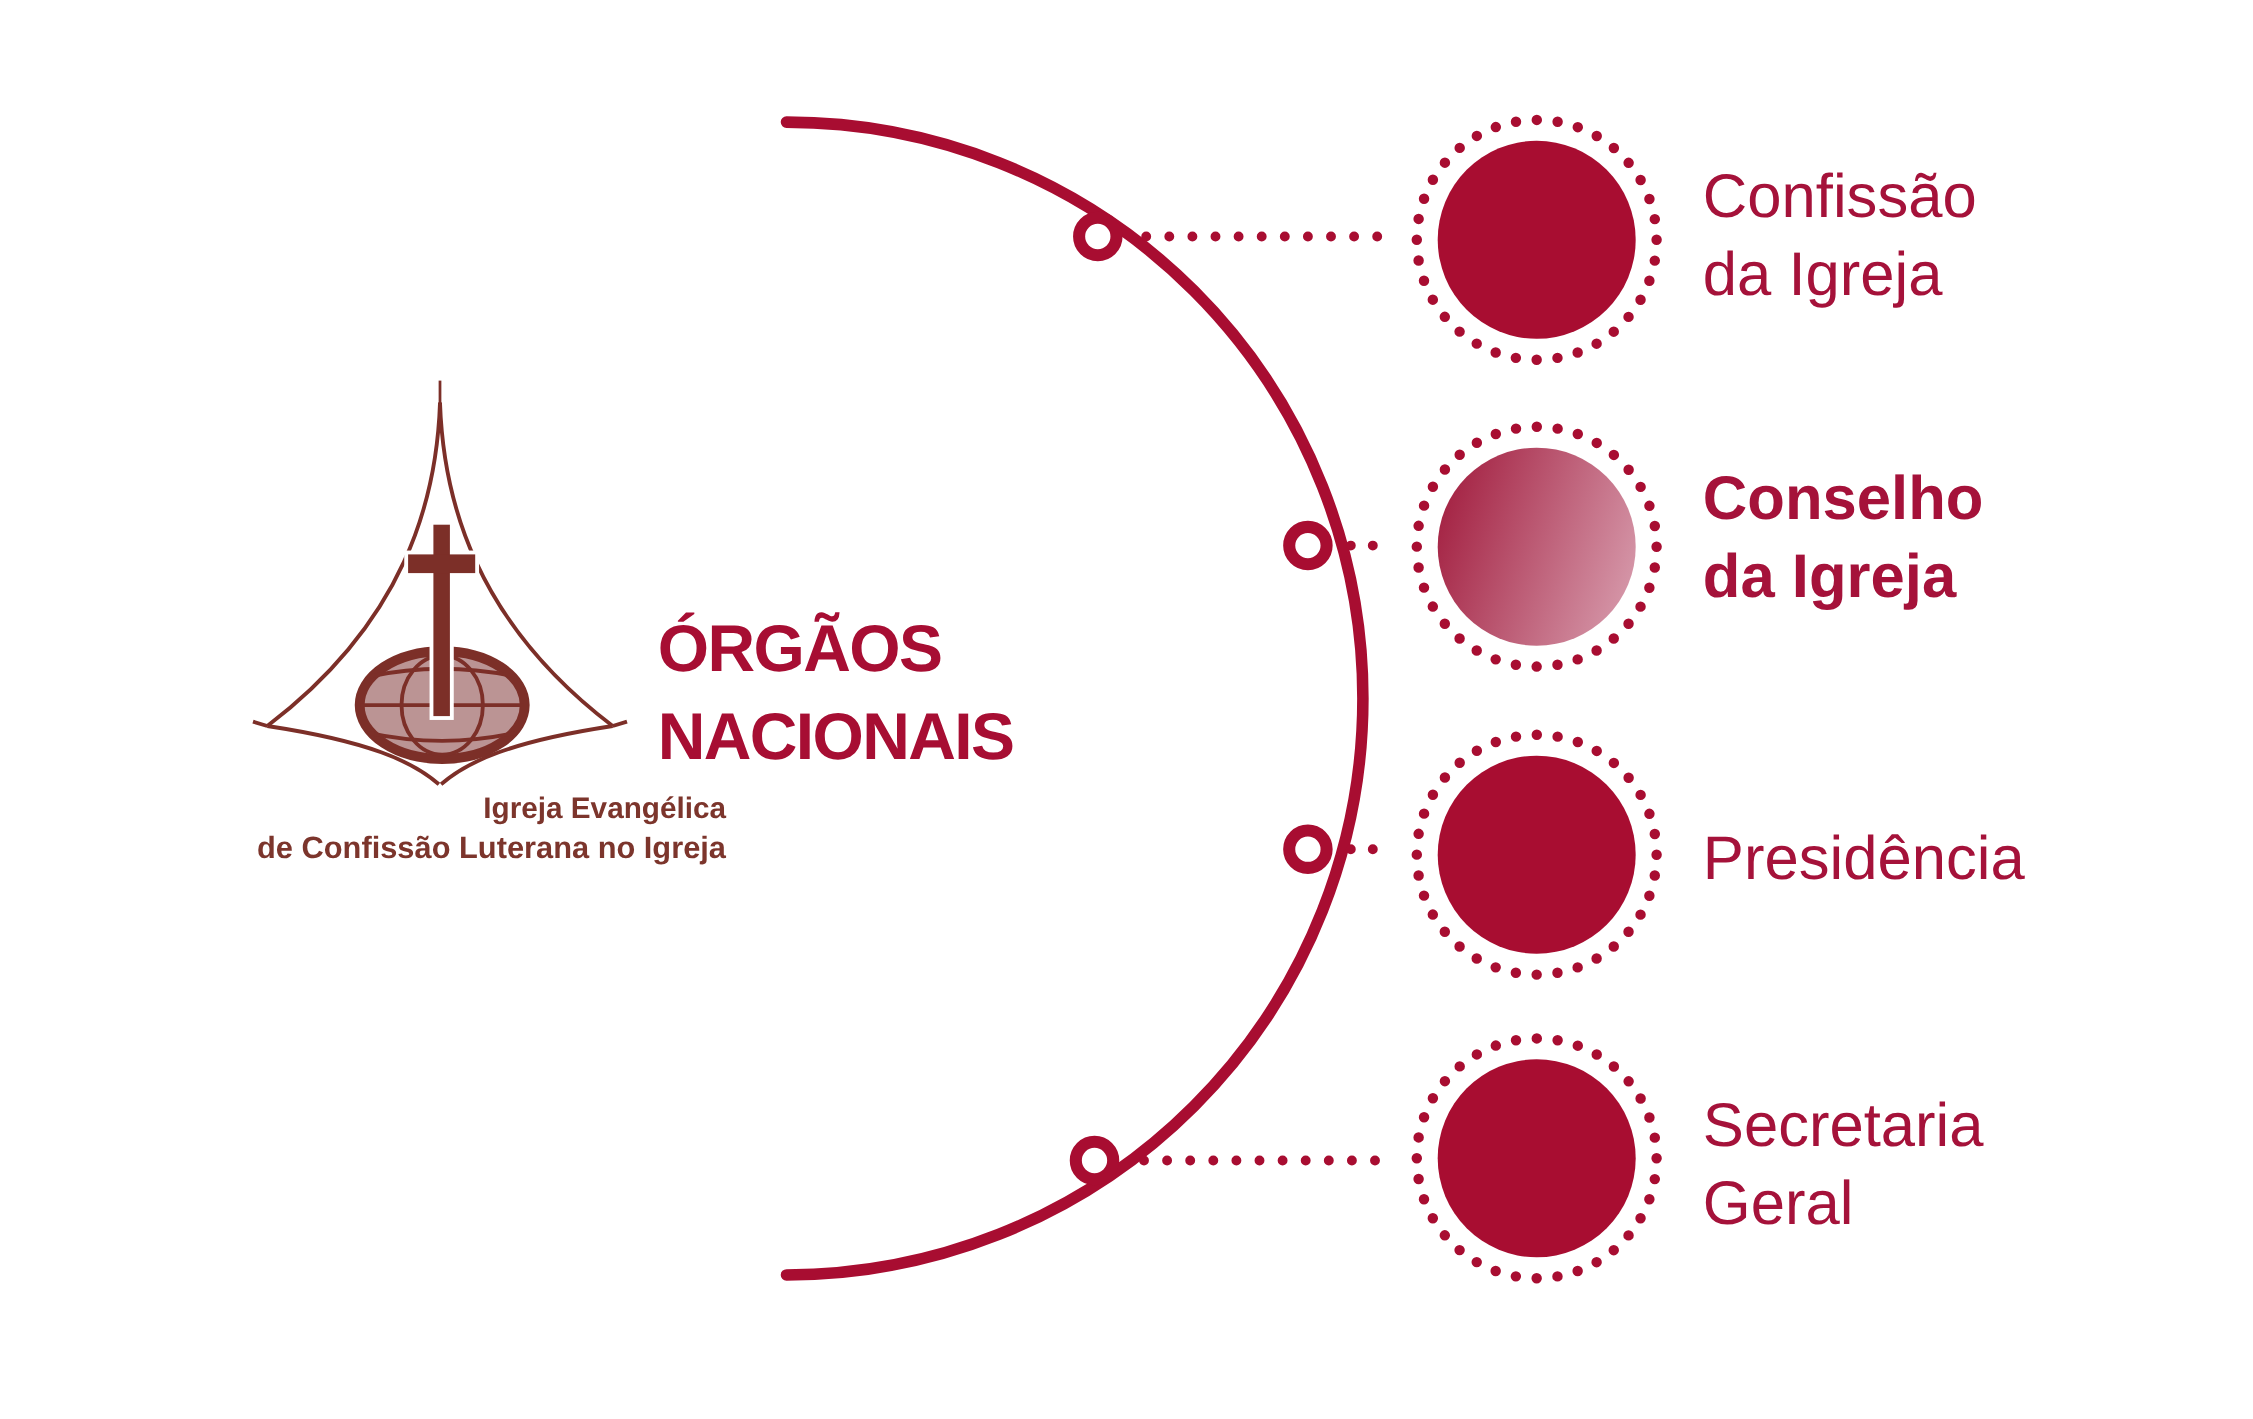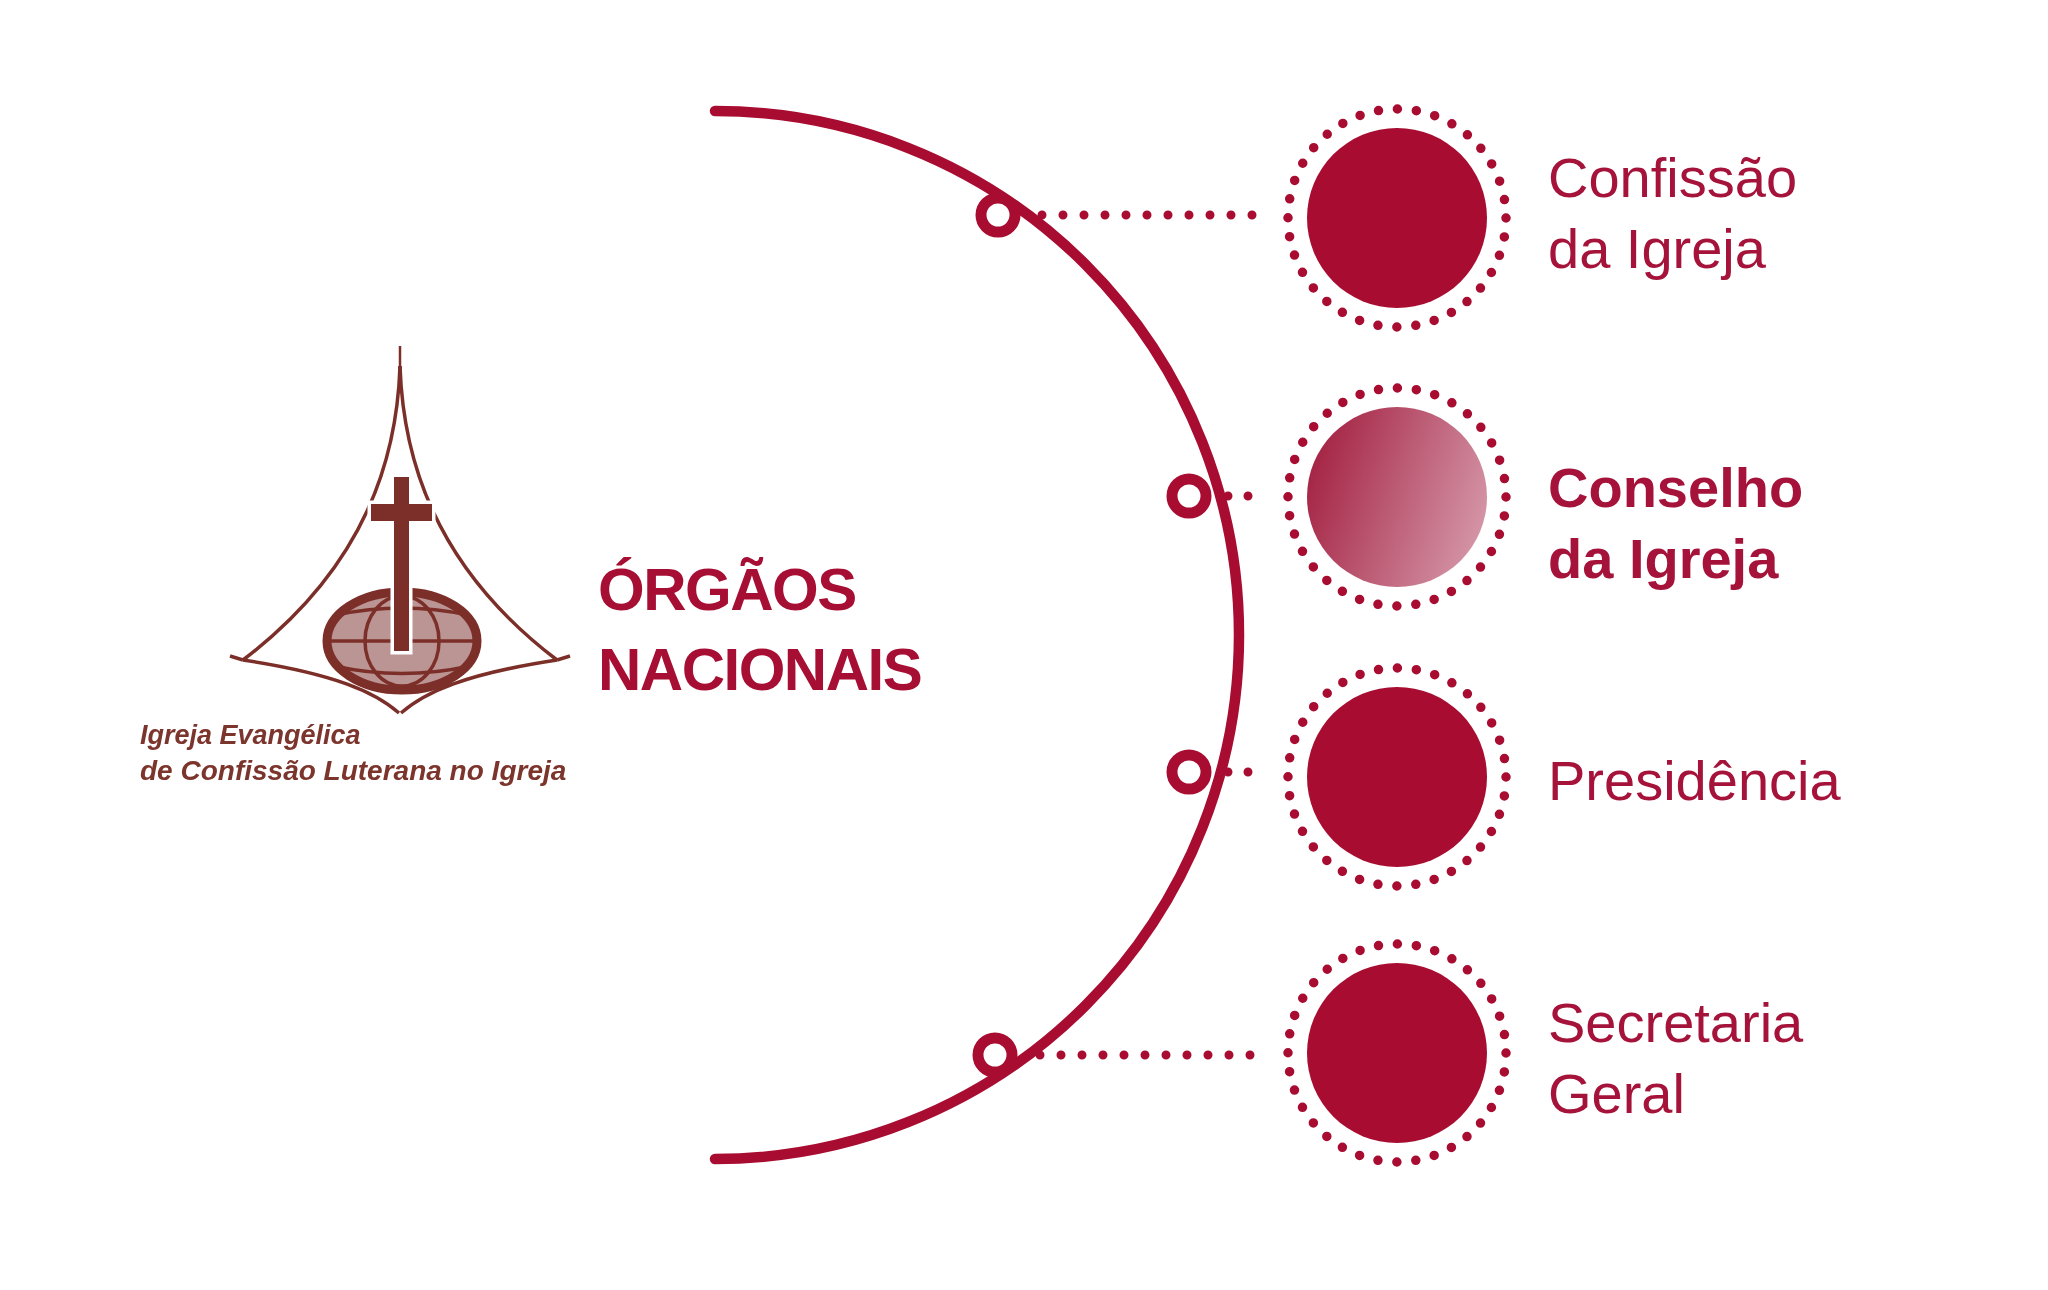--- a/index.html
+++ b/index.html
@@ -21,24 +21,23 @@
   .item-label{
     position:absolute;left:1548px;
     transform:translateY(-50%);
     font-size:56px;line-height:71px;
     color:var(--label-text,#a5123a);
     white-space:pre-line;
   }
   .item-label.bold{font-weight:700;}
   .logo-text{
     position:absolute;left:140px;width:520px;
-    text-align:left;
+    text-align:right;
     color:var(--logo-text,#7c352c);
     font-weight:700;
-    font-style:italic;
   }
   .logo-text.l1{top:720px;font-size:27px;line-height:30px;}
   .logo-text.l2{top:755px;font-size:28px;line-height:32px;}
 </style>
 </head>
 <body>
 
 <div id="canvas">
 
   <svg id="diagram" width="2048" height="1290" viewBox="0 0 2048 1290">
@@ -110,19 +109,19 @@
   </svg>
 
   <div class="logo-text l1">Igreja Evangélica</div>
   <div class="logo-text l2">de Confissão Luterana no Igreja</div>
 
   <div class="page-title">ÓRGÃOS
 NACIONAIS</div>
 
   <div class="item-label" style="top:213px">Confissão
 da Igreja</div>
-  <div class="item-label bold" style="top:523px">Conselho
+  <div class="item-label bold" style="top:488px">Conselho
 da Igreja</div>
   <div class="item-label" style="top:780px">Presidência</div>
   <div class="item-label" style="top:1058px">Secretaria
 Geral</div>
 
 </div>
 
 </body></html>

